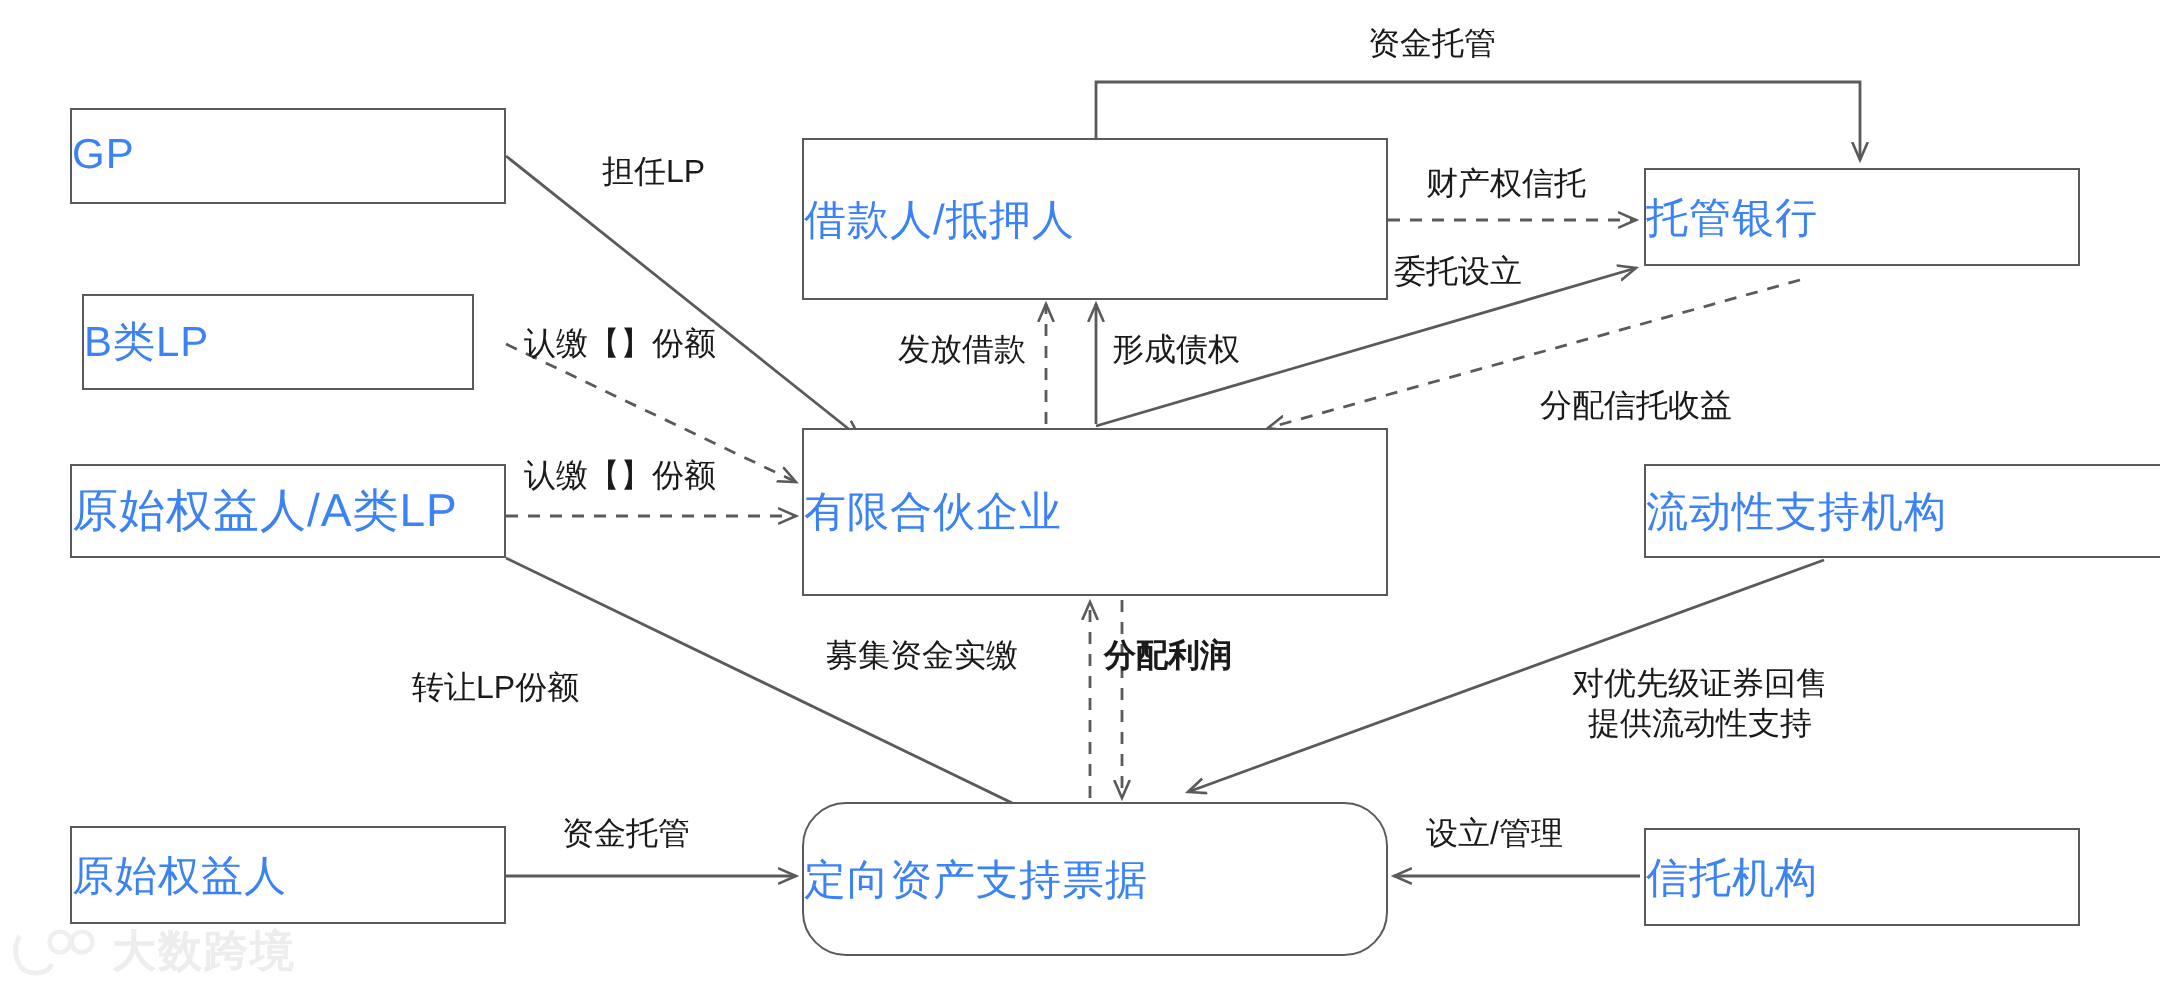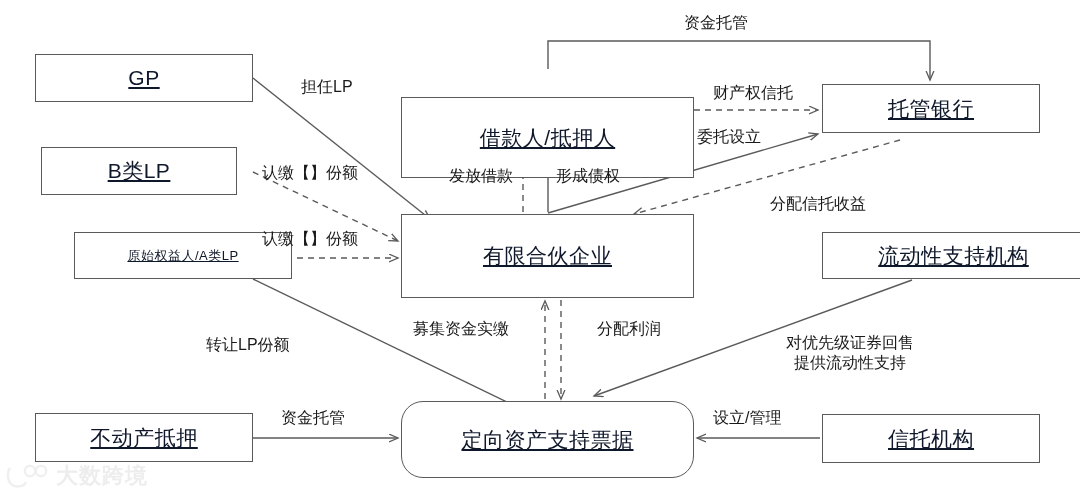--- a/index.html
+++ b/index.html
@@ -24,28 +24,26 @@
     width: 1080px;
     height: 493px;
   }
   .node {
     position: absolute;
     box-sizing: border-box;
     border: 1.4px solid #5a5a5a;
     background: #ffffff;
     display: flex;
     align-items: center;
-    justify-content: center;
-    color: #0f172a;
+    color: #3b82f6;
     font-size: 21px;
     letter-spacing: 0.5px;
     white-space: nowrap;
-    text-decoration: underline;
   }
-  .node.small { font-size: 13px; margin-left: 39px; }
+  .node.small { font-size: 23px; }
   .edge-label {
     position: absolute;
     color: #1a1a1a;
     font-size: 16px;
     line-height: 1.25;
     white-space: pre;
     background: transparent;
     text-align: center;
   }
   .watermark {
@@ -121,24 +119,24 @@
 
   <div class="node" style="left:41px; top:147px; width:196px; height:48px;">
     <span>B类LP</span>
   </div>
 
   <div class="node small" style="left:35px; top:232px; width:218px; height:47px;">
     <span>原始权益人/A类LP</span>
   </div>
 
   <div class="node" style="left:35px; top:413px; width:218px; height:49px;">
-    <span>不动产抵押</span>
+    <span>原始权益人</span>
   </div>
 
-  <div class="node" style="left:401px; top:69px; width:293px; height:81px;margin-top:28px;">
+  <div class="node" style="left:401px; top:69px; width:293px; height:81px;">
     <span>借款人/抵押人</span>
   </div>
 
   <div class="node" style="left:401px; top:214px; width:293px; height:84px;">
     <span>有限合伙企业</span>
   </div>
 
   <div class="node" style="left:401px; top:401px; width:293px; height:77px;border-radius:22px;">
     <span>定向资产支持票据</span>
   </div>
@@ -172,21 +170,21 @@
   <div class="edge-label" style="left:684px; top:13px;">资金托管</div>
 
   <div class="edge-label" style="left:713px; top:83px;">财产权信托</div>
 
   <div class="edge-label" style="left:697px; top:127px;">委托设立</div>
 
   <div class="edge-label" style="left:770px; top:194px;">分配信托收益</div>
 
   <div class="edge-label" style="left:413px; top:319px;">募集资金实缴</div>
 
-  <div class="edge-label" style="left:597px; top:319px;">分配利润</div>
+  <div class="edge-label" style="left:552px; top:319px;font-weight:bold;">分配利润</div>
 
   <div class="edge-label" style="left:786px; top:333px; text-align:center;">对优先级证券回售
 提供流动性支持</div>
 
   <div class="edge-label" style="left:713px; top:408px;">设立/管理</div>
 
   <div class="watermark">
     <svg width="44" height="26" viewBox="0 0 44 26">
       <path d="M4,5 C1,9 1,17 5,21 C9,25 18,24 20,19" fill="none" stroke="#dcdcdc" stroke-width="2.4"></path>
       <circle cx="24" cy="8" r="5.2" fill="none" stroke="#dcdcdc" stroke-width="2.2"></circle>

